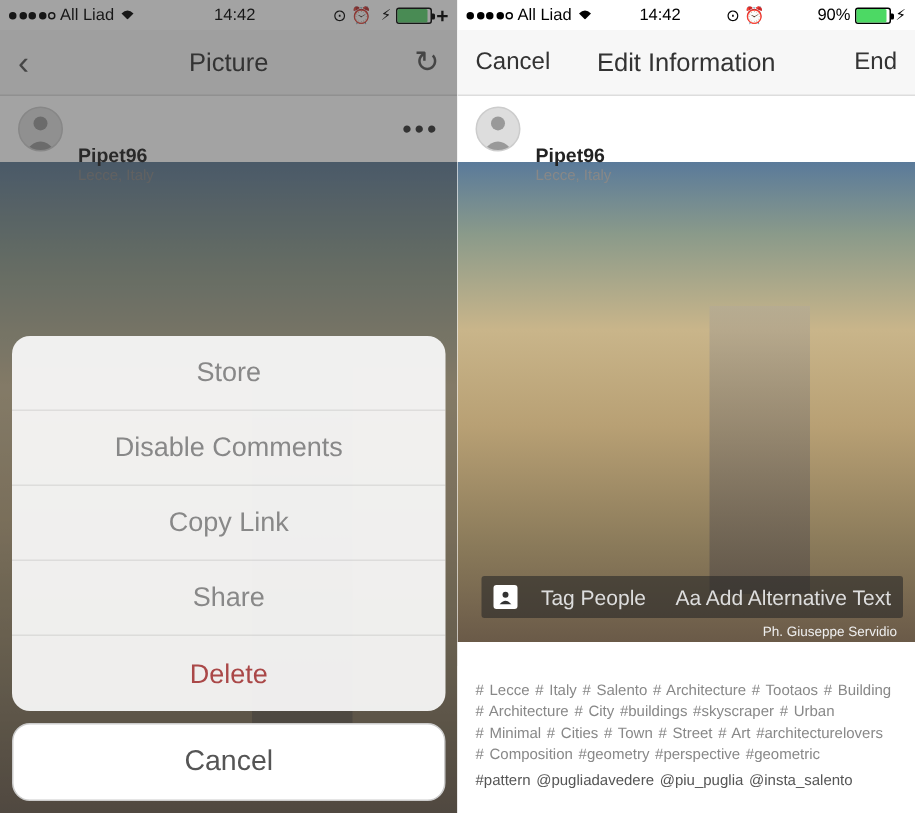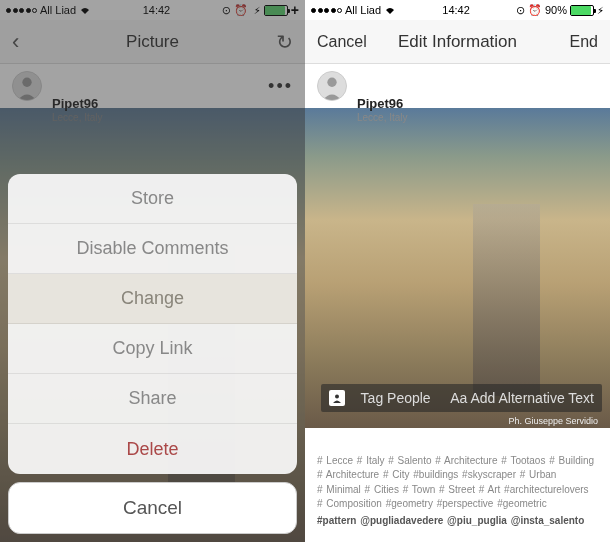--- a/index.html
+++ b/index.html
@@ -38,21 +38,21 @@
     .sheet-group { background: rgba(248,248,248,0.94); border-radius: 12px; overflow: hidden; margin-bottom: 8px; }
     .sheet-item { height: 50px; display: flex; align-items: center; justify-content: center; font-size: 18px; color: #888; border-bottom: 1px solid rgba(0,0,0,0.08); }
     .sheet-item:last-child { border-bottom: none; }
     .sheet-item.highlight { background: #e8e4dc; color: #8a8578; }
     .sheet-item.danger { color: #b84444; }
     .sheet-cancel { background: #fff; border-radius: 12px; height: 52px; display: flex; align-items: center; justify-content: center; font-size: 19px; color: #555; font-weight: 500; margin-bottom: 8px; border: 1px solid #ccc; }
     .tag-overlay { position: absolute; bottom: 130px; left: 16px; right: 8px; background: rgba(40,40,40,0.6); color: #ddd; padding: 6px 8px; font-size: 14px; display: flex; align-items: center; gap: 6px; z-index: 15; border-radius: 2px; justify-content: space-between; }
     .tag-icon { width: 16px; height: 16px; background: #fff; border-radius: 2px; display: inline-flex; align-items: center; justify-content: center; }
     .credit { position: absolute; bottom: 116px; right: 12px; font-size: 9px; color: #eee; z-index: 15; }
     .caption-box { position: absolute; bottom: 0; left: 0; right: 0; background: #fff; padding: 10px 12px 14px; font-size: 10px; line-height: 1.45; color: #888; z-index: 10; word-spacing: 1px; }
-    .caption-box .bold-line { color: #555; font-weight: 700; margin-top: 2px; }
+    .caption-box .bold-line { color: #555; font-weight: 400; margin-top: 2px; }
   </style>
 </head>
 <body>
 
 <div class="phone left">
   <div class="statusbar">
     <div class="sb-left">
       <div class="dots">
         <div class="dot fill"></div>
           <div class="dot fill"></div>
@@ -101,21 +101,20 @@
   <div class="photo">
       <div class="photo-street"></div>
     </div>
 
   <div class="dim-overlay"></div>
 
   <div class="action-sheet">
     <div class="sheet-group">
       <div class="sheet-item">Store</div>
       <div class="sheet-item">Disable Comments</div>
-      <div class="sheet-item highlight">Change</div>
       <div class="sheet-item">Copy Link</div>
       <div class="sheet-item">Share</div>
       <div class="sheet-item danger">Delete</div>
     </div>
     <div class="sheet-cancel">Cancel</div>
   </div>
 </div>
 
 <div class="phone right">
   <div class="statusbar">
@@ -129,21 +128,21 @@
       </div>
       <span>All Liad</span>
       <span><svg class="wifi" viewBox="0 0 12 9">
             <path d="M6 9 L2 5 Q6 1 10 5 Z" fill="#000"></path>
           </svg></span>
     </div>
     <span>14:42</span>
     <div class="sb-right">
       <span class="alarm">⊙</span>
       <span class="alarm">⏰</span>
-      <span style="font-size:11px;">90%</span>
+      <span style="font-size:11px;margin-left:32px;">90%</span>
       <div class="battery">
           <div class="batt-fill" style="width:90%"></div>
         </div>
       <span style="font-size:10px;">⚡︎</span>
     </div>
   </div>
 
   <div class="navbar">
     <div class="nav-left">Cancel</div>
     <div class="nav-title">Edit Information</div>

